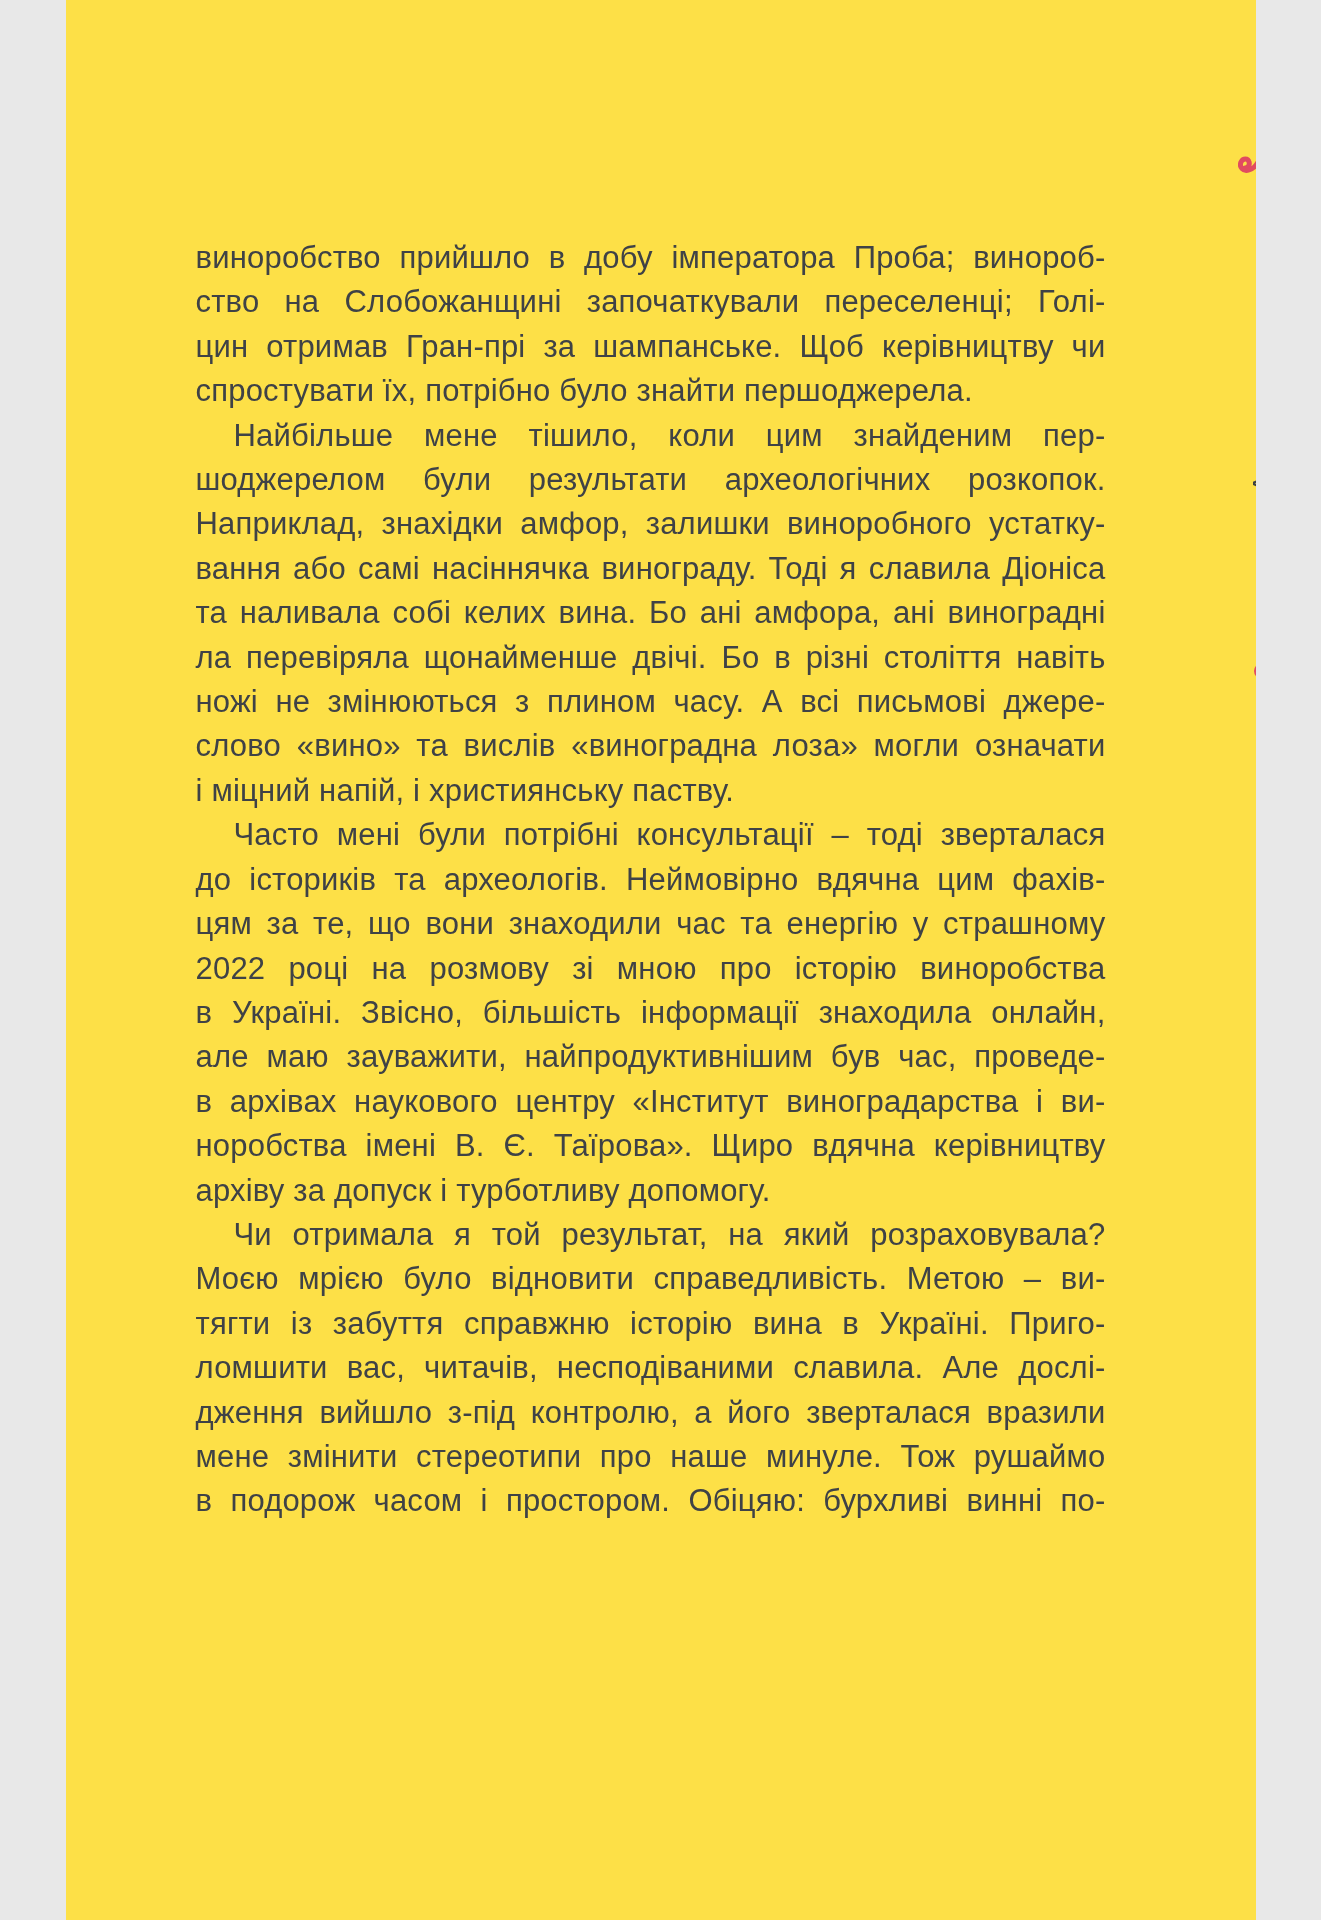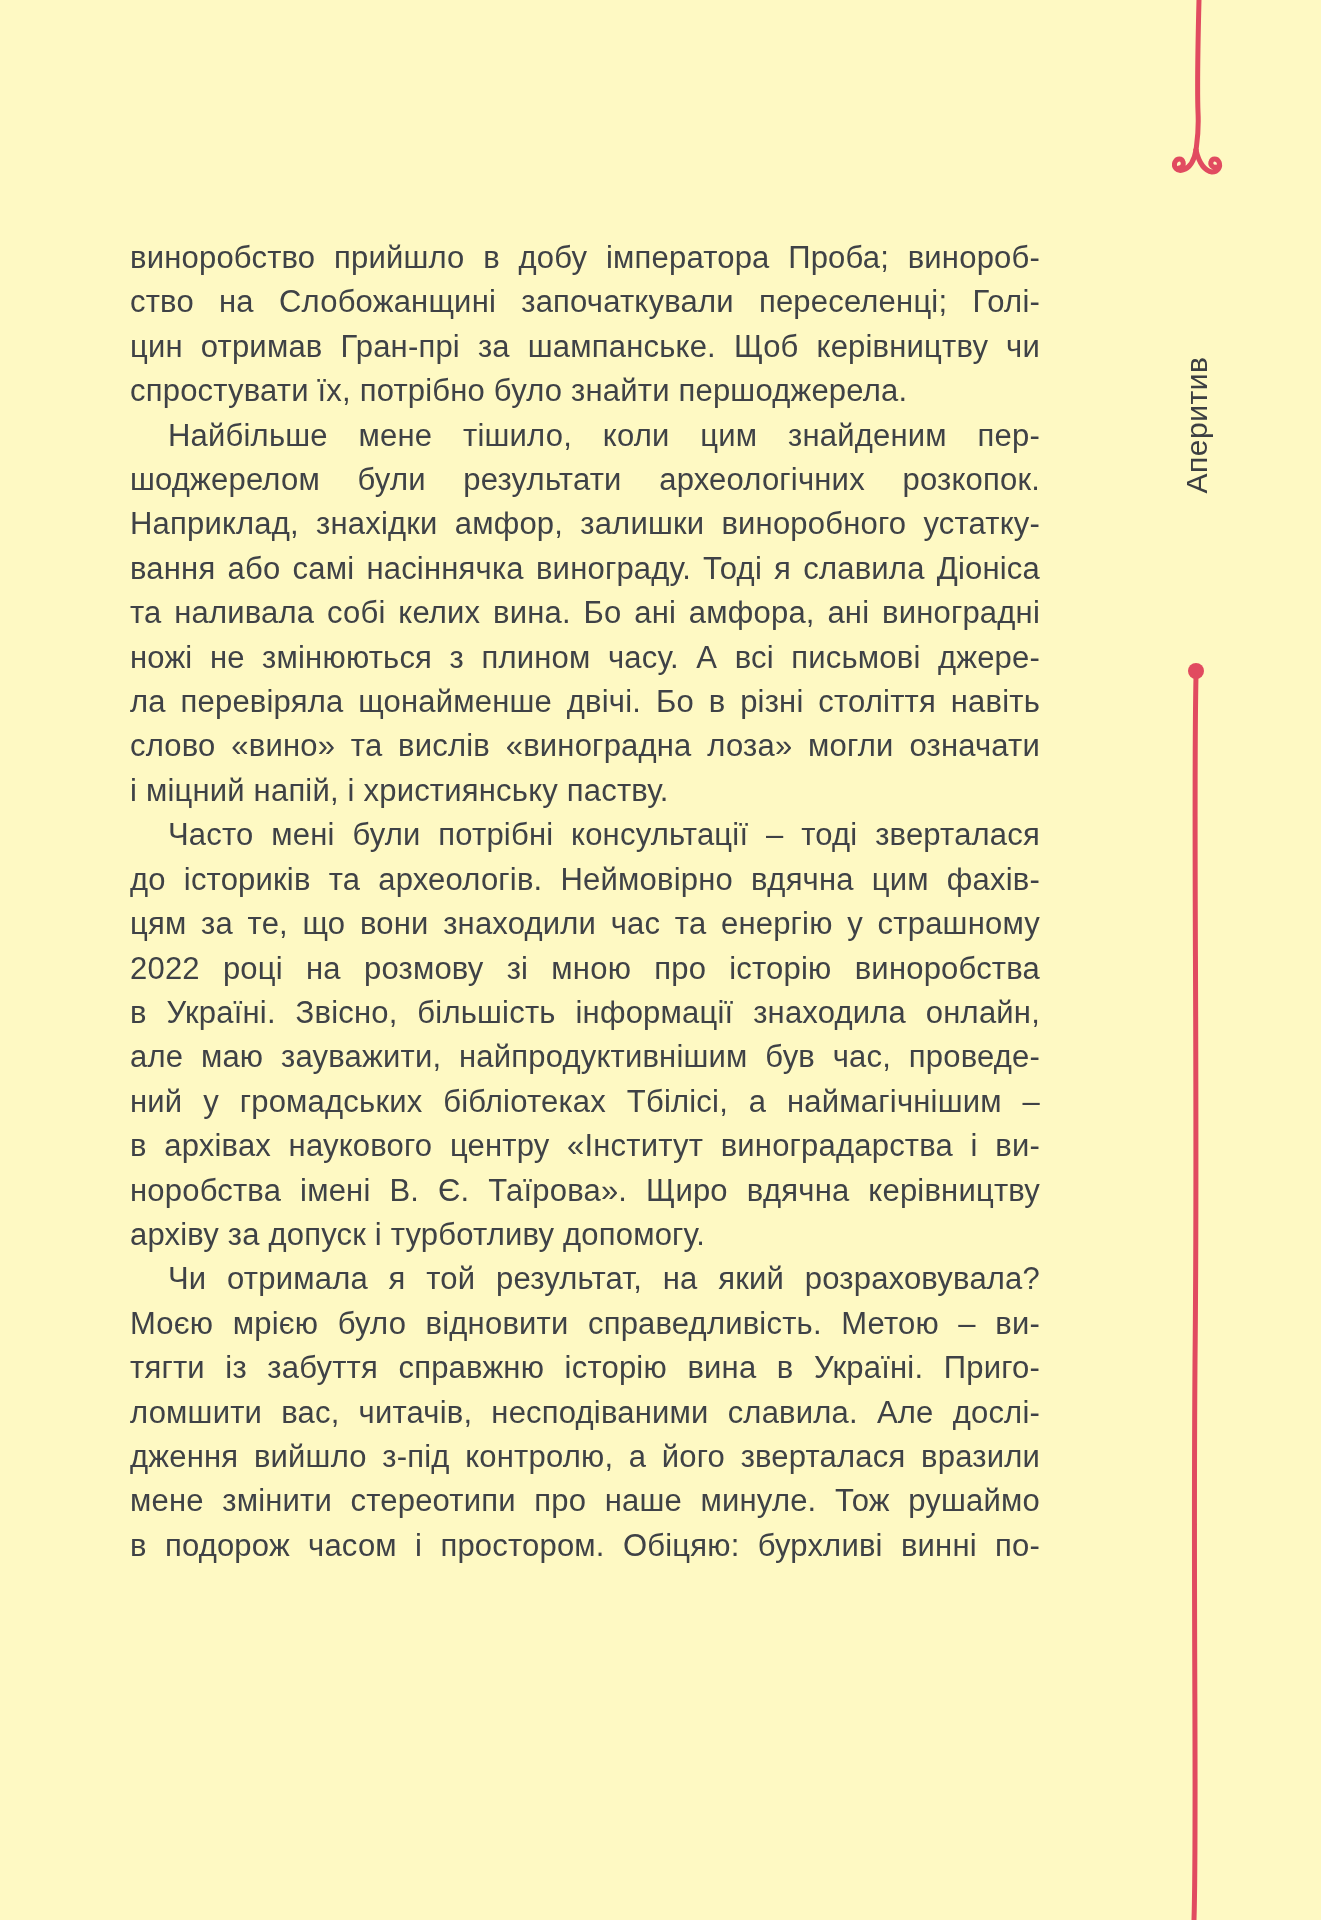--- a/index.html
+++ b/index.html
@@ -1,21 +1,21 @@
 <!DOCTYPE html>
 <html><head>
 <meta charset="utf-8">
 <style>
   html,body{margin:0;padding:0;background:#e8e8e8;}
   .page{
     position:relative;
-    width:1321px;
+    width:1190px;
     height:1920px;
     margin:0 auto;
-    background:#fef9c3;
+    background:#fde047;
     overflow:hidden;
     font-family:"Liberation Sans", sans-serif;
   }
   .body-text{
     position:absolute;
     left:130px;
     top:236px;
     width:910px;
     color:#3f4246;
     font-size:31px;
@@ -67,31 +67,30 @@
   <div class="body-text">
       <div class="line">виноробство прийшло в добу імператора Проба; винороб-</div>
       <div class="line">ство на Слобожанщині започаткували переселенці; Голі-</div>
       <div class="line">цин отримав Гран-прі за шампанське. Щоб керівництву чи</div>
       <div class="line final">спростувати їх, потрібно було знайти першоджерела.</div>
       <div class="line indent">Найбільше мене тішило, коли цим знайденим пер-</div>
       <div class="line">шоджерелом були результати археологічних розкопок.</div>
       <div class="line">Наприклад, знахідки амфор, залишки виноробного устатку-</div>
       <div class="line">вання або самі насіннячка винограду. Тоді я славила Діоніса</div>
       <div class="line">та наливала собі келих вина. Бо ані амфора, ані виноградні</div>
+      <div class="line">ла перевіряла щонайменше двічі. Бо в різні століття навіть</div>
       <div class="line">ножі не змінюються з плином часу. А всі письмові джере-</div>
-      <div class="line">ла перевіряла щонайменше двічі. Бо в різні століття навіть</div>
       <div class="line">слово «вино» та вислів «виноградна лоза» могли означати</div>
       <div class="line final">і міцний напій, і християнську паству.</div>
       <div class="line indent">Часто мені були потрібні консультації – тоді зверталася</div>
       <div class="line">до істориків та археологів. Неймовірно вдячна цим фахів-</div>
       <div class="line">цям за те, що вони знаходили час та енергію у страшному</div>
       <div class="line">2022 році на розмову зі мною про історію виноробства</div>
       <div class="line">в Україні. Звісно, більшість інформації знаходила онлайн,</div>
       <div class="line">але маю зауважити, найпродуктивнішим був час, проведе-</div>
-      <div class="line">ний у громадських бібліотеках Тбілісі, а наймагічнішим –</div>
       <div class="line">в архівах наукового центру «Інститут виноградарства і ви-</div>
       <div class="line">норобства імені В. Є. Таїрова». Щиро вдячна керівництву</div>
       <div class="line final">архіву за допуск і турботливу допомогу.</div>
       <div class="line indent">Чи отримала я той результат, на який розраховувала?</div>
       <div class="line">Моєю мрією було відновити справедливість. Метою – ви-</div>
       <div class="line">тягти із забуття справжню історію вина в Україні. Приго-</div>
       <div class="line">ломшити вас, читачів, несподіваними славила. Але дослі-</div>
       <div class="line">дження вийшло з-під контролю, а його зверталася вразили</div>
       <div class="line">мене змінити стереотипи про наше минуле. Тож рушаймо</div>
       <div class="line">в подорож часом і простором. Обіцяю: бурхливі винні по-</div>

